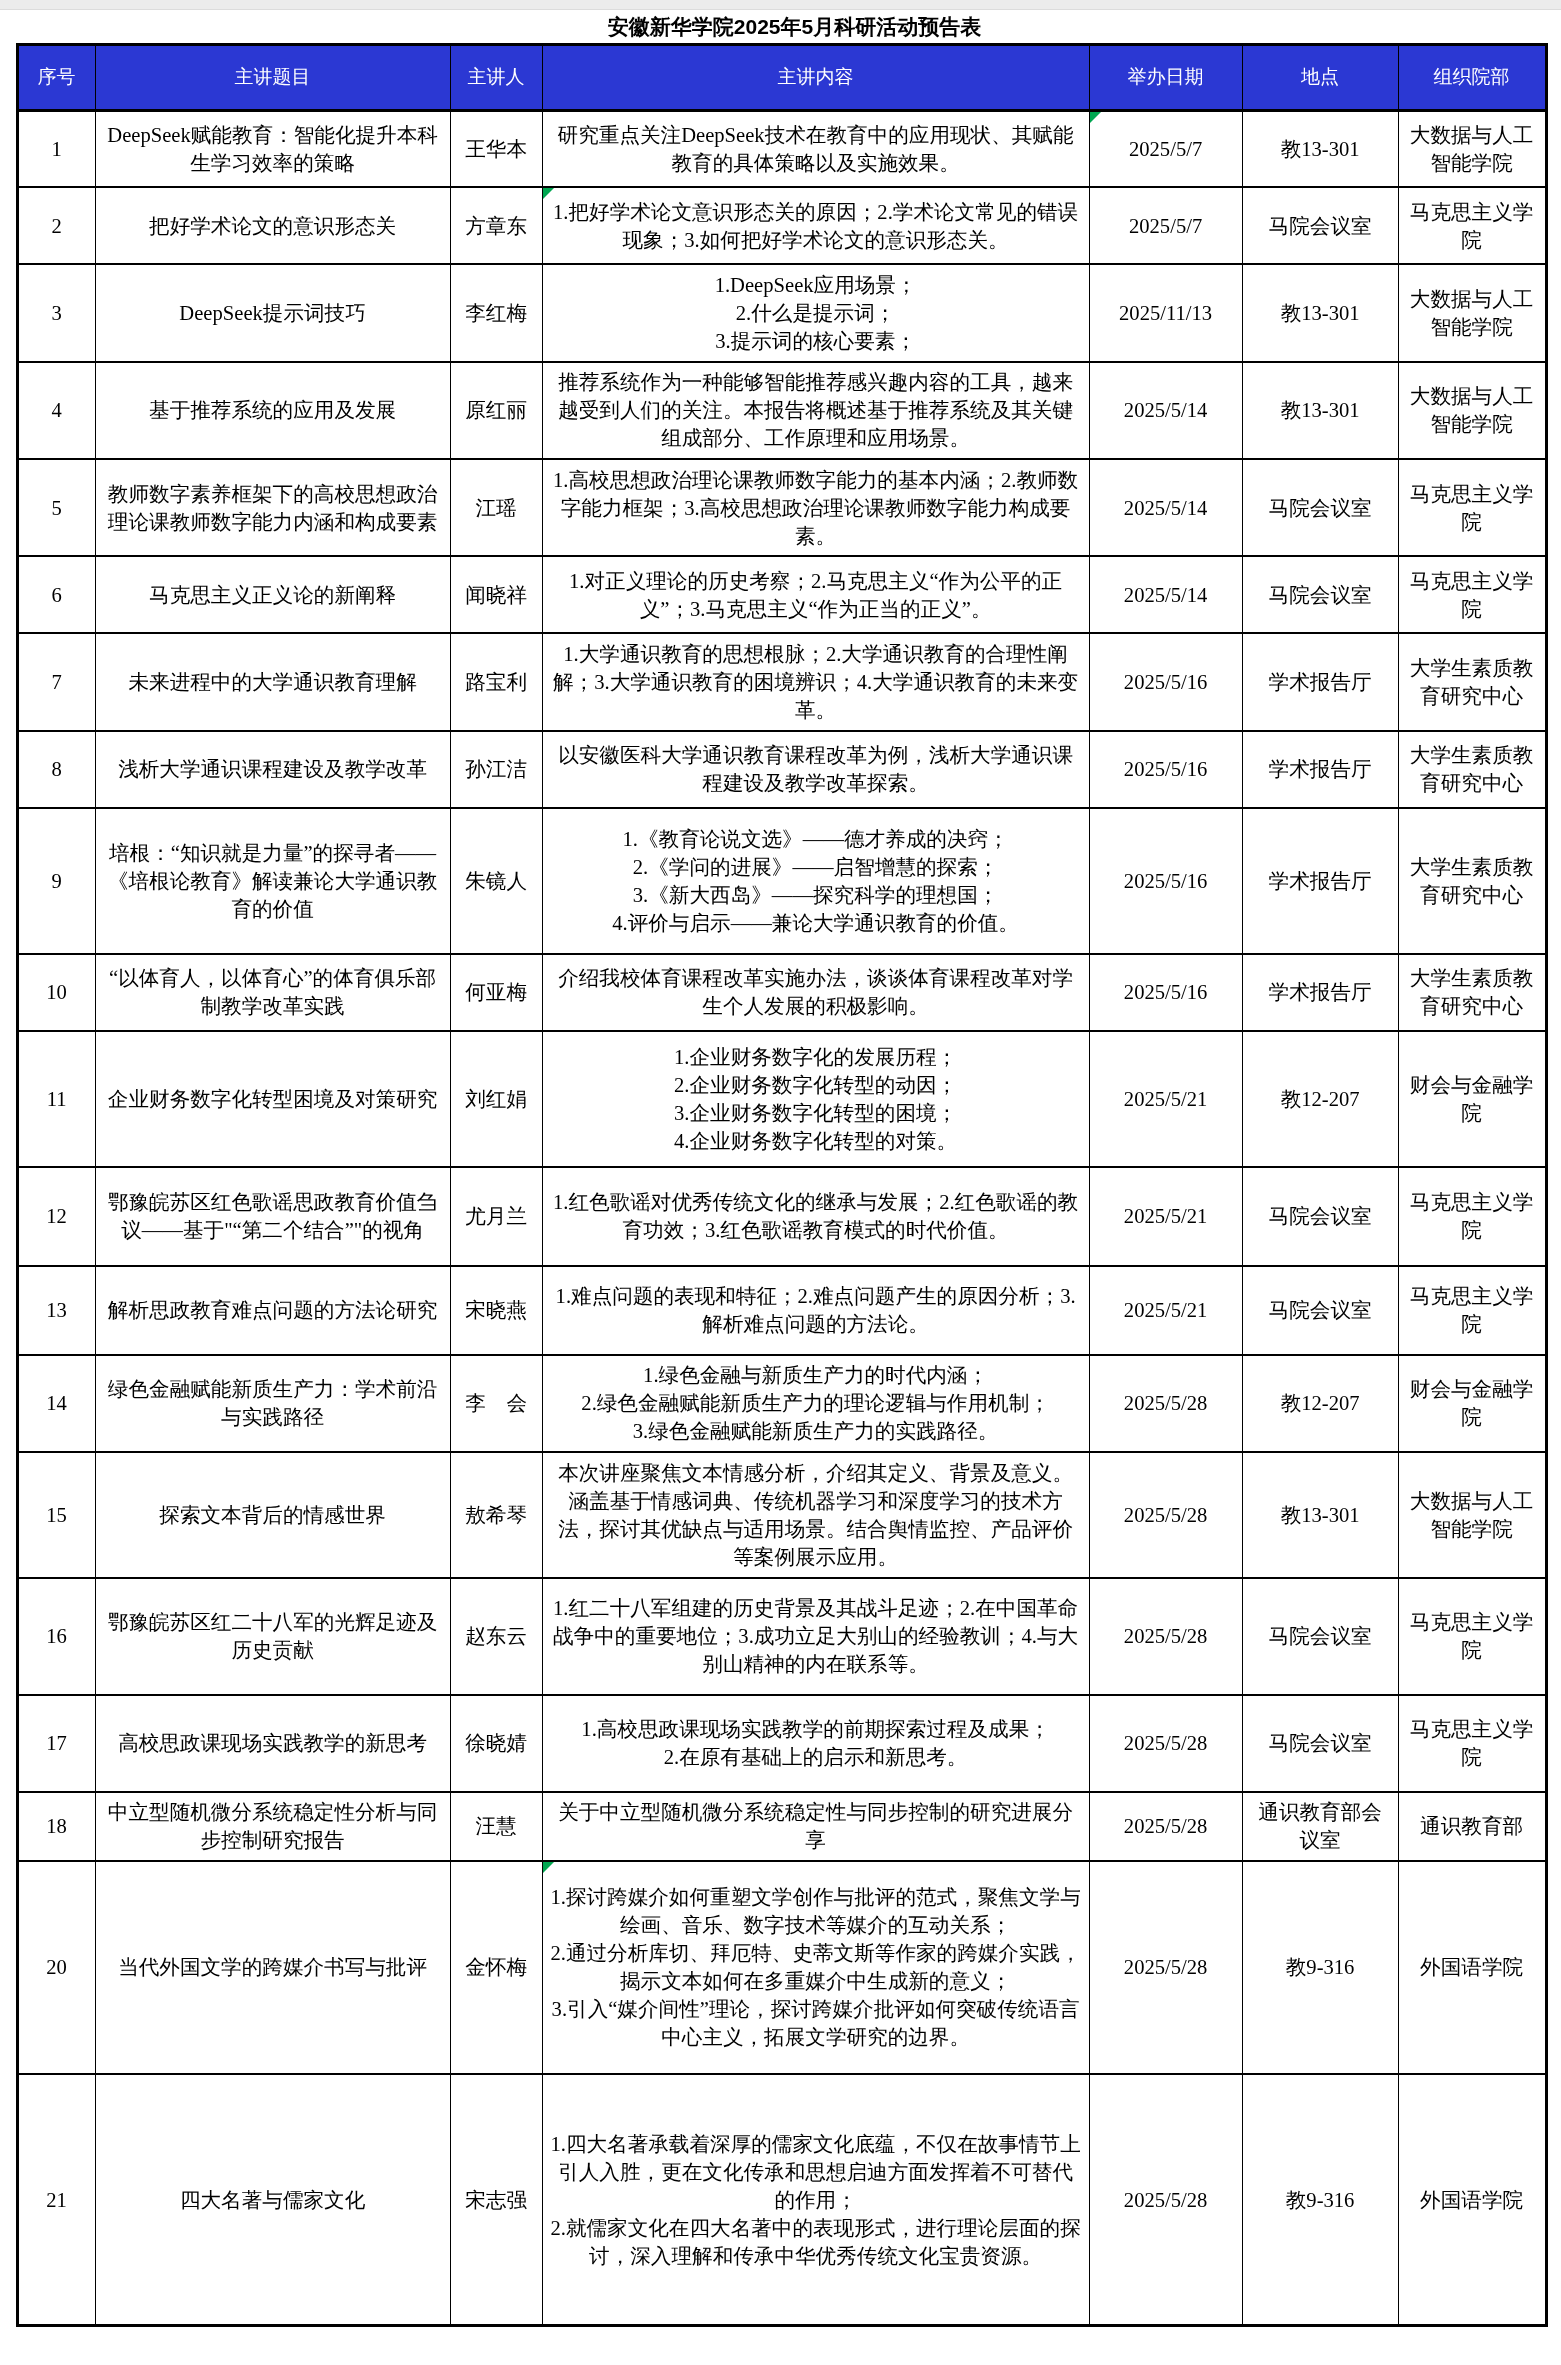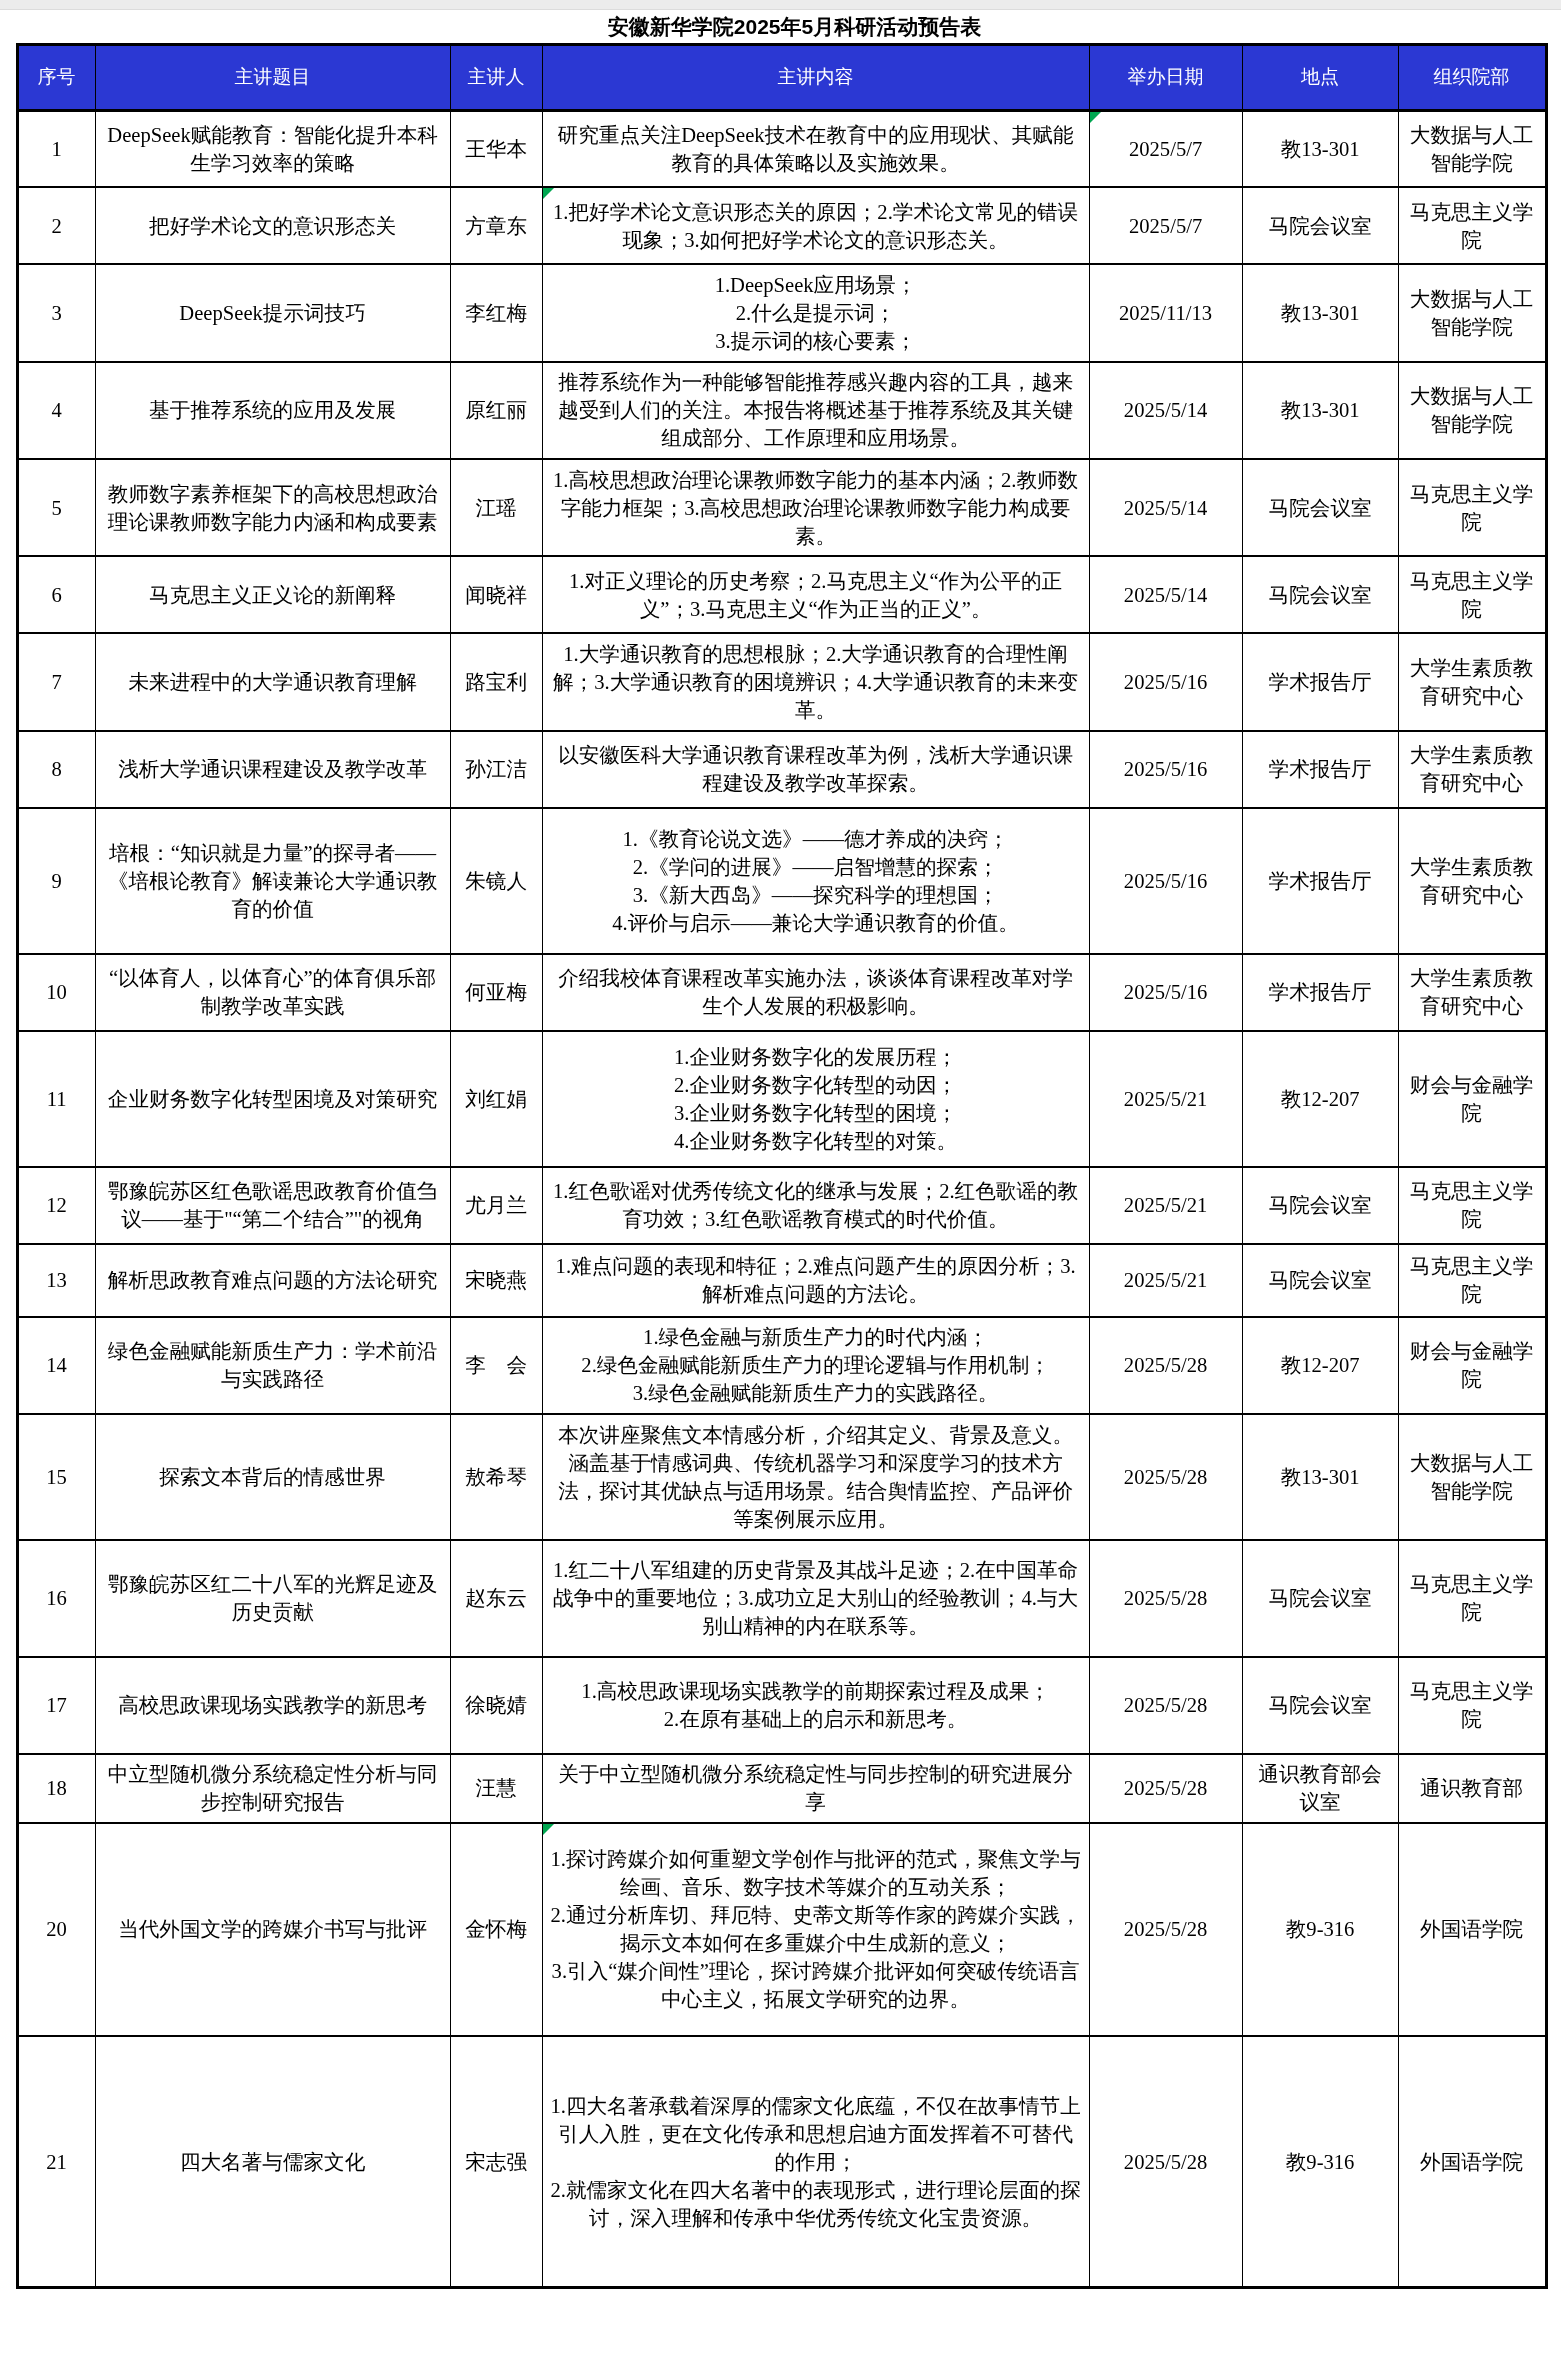--- a/index.html
+++ b/index.html
@@ -349,21 +349,21 @@
         <td class="cell cell-date">
           <div class="cell-text">2025/5/21</div>
         </td>
         <td class="cell cell-location">
           <div class="cell-text">教12-207</div>
         </td>
         <td class="cell cell-department">
           <div class="cell-text">财会与金融学院</div>
         </td>
       </tr>
-      <tr style="height: 77px; margin-left: 44px;">
+      <tr style="height: 99px; margin-left: 44px;">
         <td class="cell cell-no">
           <div class="cell-text">12</div>
         </td>
         <td class="cell cell-title">
           <div class="cell-text clipped">鄂豫皖苏区红色歌谣思政教育价值刍议——基于"“第二个结合”"的视角</div>
         </td>
         <td class="cell cell-speaker">
           <div class="cell-text">尤月兰</div>
         </td>
         <td class="cell cell-content">
@@ -372,21 +372,21 @@
         <td class="cell cell-date">
           <div class="cell-text">2025/5/21</div>
         </td>
         <td class="cell cell-location">
           <div class="cell-text">马院会议室</div>
         </td>
         <td class="cell cell-department">
           <div class="cell-text">马克思主义学院</div>
         </td>
       </tr>
-      <tr style="height: 73px; padding-left: 20px;">
+      <tr style="height: 89px; padding-left: 20px;">
         <td class="cell cell-no">
           <div class="cell-text">13</div>
         </td>
         <td class="cell cell-title">
           <div class="cell-text">解析思政教育难点问题的方法论研究</div>
         </td>
         <td class="cell cell-speaker">
           <div class="cell-text">宋晓燕</div>
         </td>
         <td class="cell cell-content">

